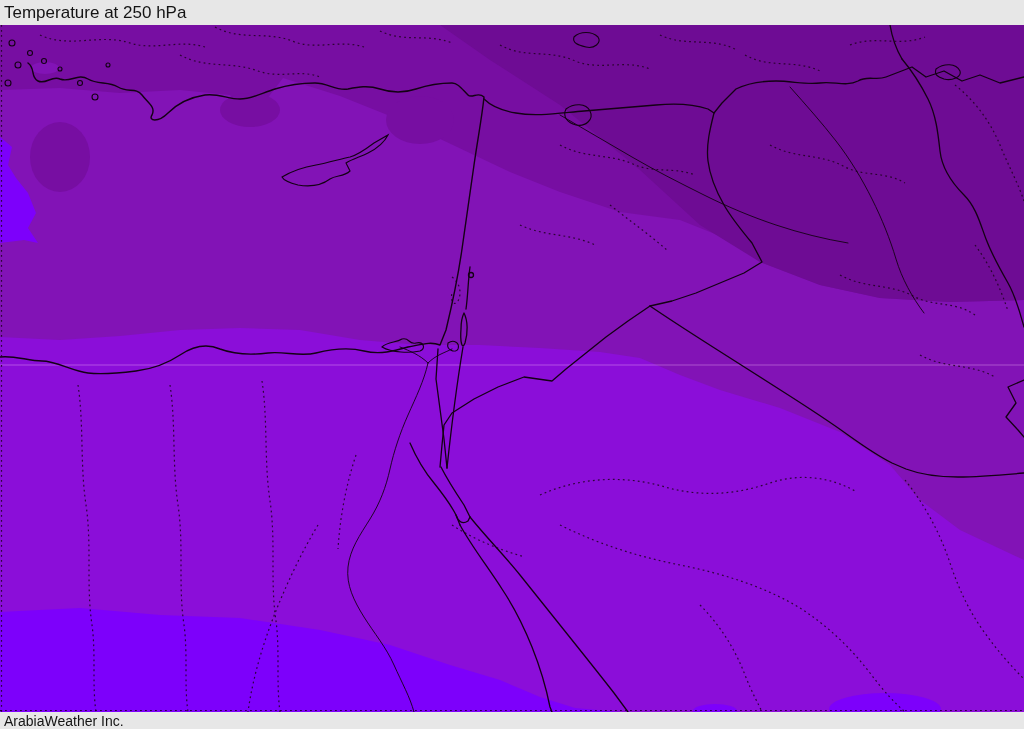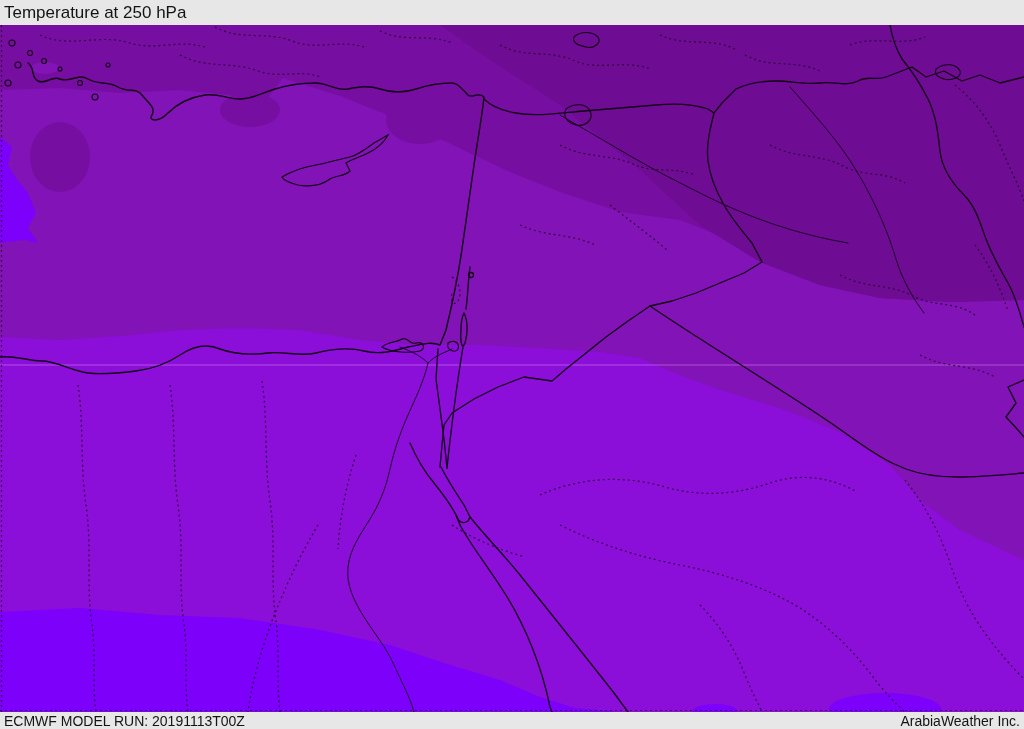--- a/index.html
+++ b/index.html
@@ -152,15 +152,14 @@
 
   <g class="lake">
     <path d="M574,12 C580,6 592,6 598,12 C602,18 594,24 586,22 C578,20 572,18 574,12 Z"></path>
     <path d="M566,84 C574,78 586,78 590,86 C594,94 586,102 576,100 C568,98 562,92 566,84 Z"></path>
     <path d="M936,44 C944,38 956,38 960,46 C962,52 952,56 944,54 C938,52 934,50 936,44 Z"></path>
   </g>
 </svg>
 </div>
 
 <div class="titlebar bottom">
-  <span>ECMWF MODEL RUN: 20191113T00Z</span>
   <span>ArabiaWeather Inc.</span>
 </div>
 
 </body></html>

